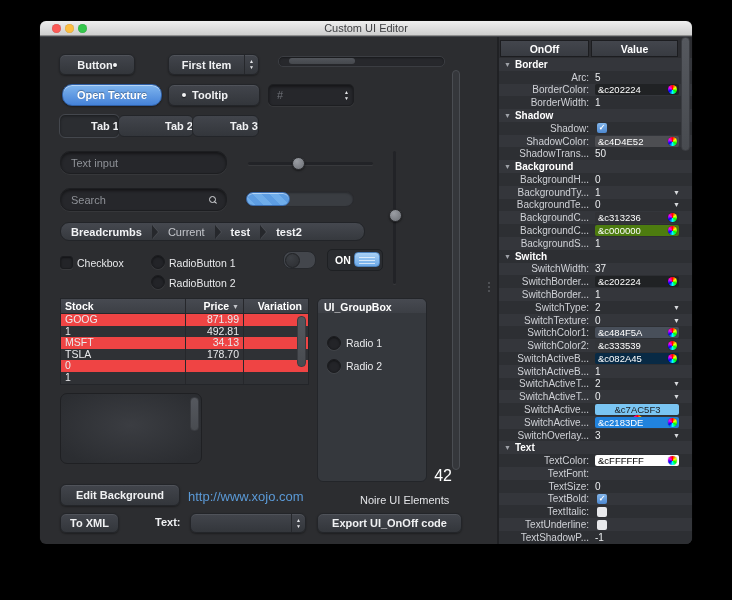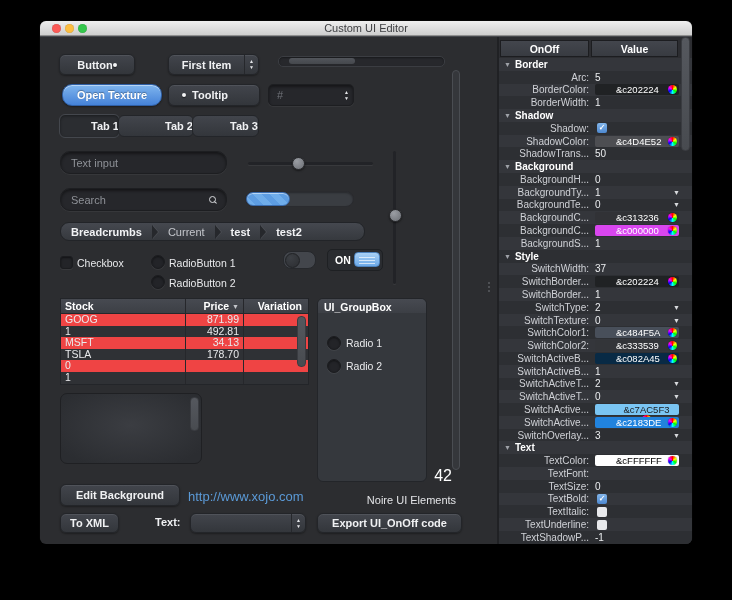--- a/index.html
+++ b/index.html
@@ -105,21 +105,21 @@
          display:flex;align-items:center;justify-content:center;box-sizing:border-box;}
   .irows{position:absolute;left:0;top:21px;width:193px;height:486px;overflow:hidden;}
   .prow{height:12.79px;display:flex;align-items:center;background:#34363b;}
   .prow.alt{background:#2d2f33;}
   .plabel{width:90px;text-align:right;color:#cfd1d6;font-size:10px;padding-right:3px;
           white-space:nowrap;overflow:hidden;flex-shrink:0;}
   .pvalue{flex:1;display:flex;align-items:center;height:100%;position:relative;font-size:10px;color:#eceef0;padding-left:3px;}
   .gtri{color:#9fa2a8;font-size:7px;margin:0 4px 0 5px;}
   .glabel{color:#fff;font-weight:bold;font-size:10px;}
   .chip{display:flex;align-items:center;justify-content:space-between;width:84px;height:11px;
-        border-radius:2px;padding:0 2px 0 21px;font-size:9.5px;box-sizing:border-box;}
+        border-radius:2px;padding:0 2px 0 3px;font-size:9.5px;box-sizing:border-box;}
   .wheel{width:9px;height:9px;border-radius:50%;flex-shrink:0;
          background:conic-gradient(#f00,#ff0,#0f0,#0ff,#00f,#f0f,#f00);box-shadow:0 0 1px rgba(0,0,0,.7);}
   .ddarrow{position:absolute;right:12px;color:#d8dadd;font-size:7px;}
   .pcheck{width:10px;height:10px;border-radius:2px;margin-left:2px;text-align:center;line-height:10px;}
   .pcheck.on{background:linear-gradient(#83b6ea,#4d88d0);color:#fff;font-size:8px;font-weight:bold;}
   .pcheck.off{background:#e8e9ec;}
   .iscroll{position:absolute;right:2px;top:0;width:9px;height:486px;}
 </style>
 </head>
 <body>
@@ -281,21 +281,21 @@
 
       <div class="abs canvasbox" style="left:20px;top:356px;width:140px;height:69px">
         <div class="sthumb" style="right:2px;top:3px;width:7px;height:32px"></div>
       </div>
 
       <div class="abs btn" style="left:20px;top:447px;width:118px;height:20px">
         <span>Edit Background</span>
       </div>
       <div class="abs link" style="left:148px;top:452px">http://www.xojo.com</div>
       <div class="abs big42" style="left:388px;top:430px;width:24px;text-align:right">42</div>
-      <div class="abs brand" style="left:320px;top:457px;width:103px;text-align:center">Noire UI Elements</div>
+      <div class="abs brand" style="left:320px;top:457px;width:103px;text-align:left">Noire UI Elements</div>
 
       <div class="abs btn" style="left:20px;top:476px;width:57px;height:18px">
         <span>To XML</span>
       </div>
       <div class="abs styleLbl" style="left:115px;top:479px">Text:</div>
       <div class="abs btn" style="left:150px;top:476px;width:114px;height:18px;padding:0;justify-content:flex-end">
         <span class="stepper">
             <span>▲</span>
             <span>▼</span>
           </span>
@@ -387,35 +387,35 @@
               <div class="pvalue">
                 <span class="chip" style="background: rgb(49, 50, 54); color: rgb(255, 255, 255);">
                   <span>&amp;c313236</span>
                   <span class="wheel"></span>
                 </span>
               </div>
             </div>
             <div class="prow alt">
               <div class="plabel">BackgroundC...</div>
               <div class="pvalue">
-                <span class="chip" style="background: #d946ef; color: rgb(255, 255, 255);">
+                <span class="chip" style="background: #4d7c0f; color: rgb(255, 255, 255);">
                   <span>&amp;c000000</span>
                   <span class="wheel"></span>
                 </span>
               </div>
             </div>
             <div class="prow">
               <div class="plabel">BackgroundS...</div>
               <div class="pvalue">
                 <span>1</span>
               </div>
             </div>
             <div class="prow alt">
               <span class="gtri">▼</span>
-              <span class="glabel">Style</span>
+              <span class="glabel">Switch</span>
             </div>
             <div class="prow">
               <div class="plabel">SwitchWidth:</div>
               <div class="pvalue">
                 <span>37</span>
               </div>
             </div>
             <div class="prow alt">
               <div class="plabel">SwitchBorder...</div>
               <div class="pvalue">

